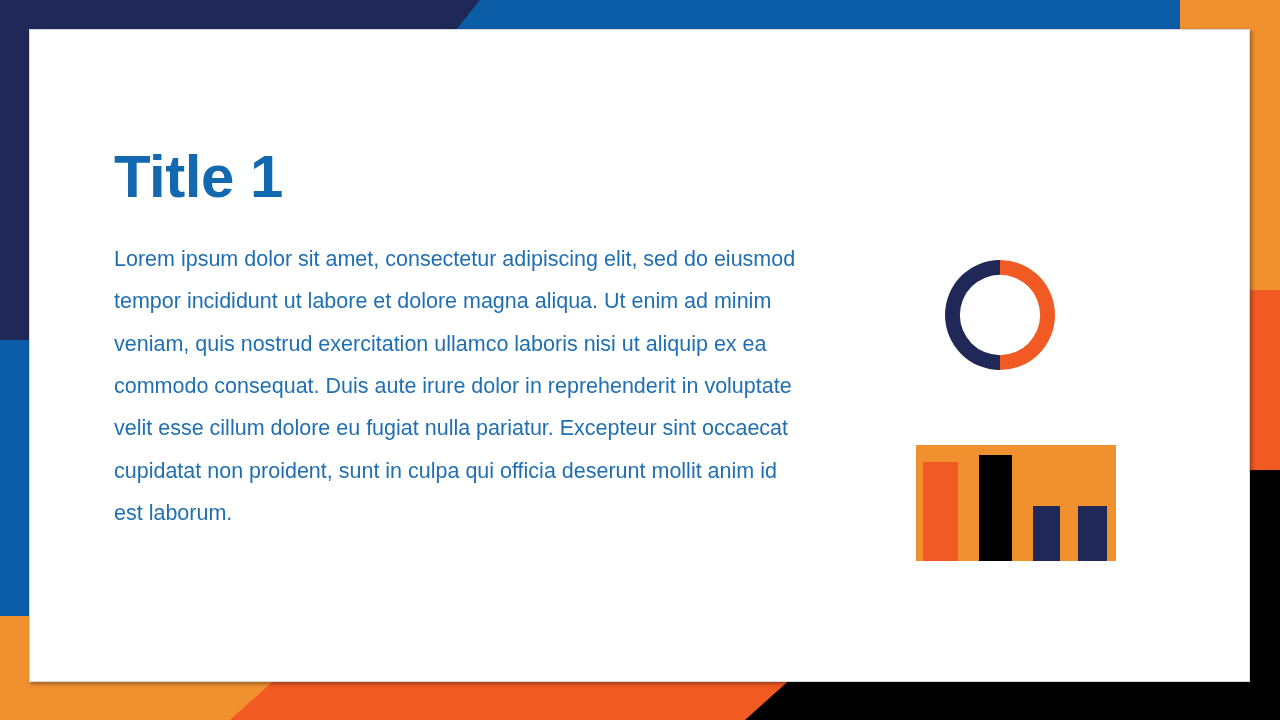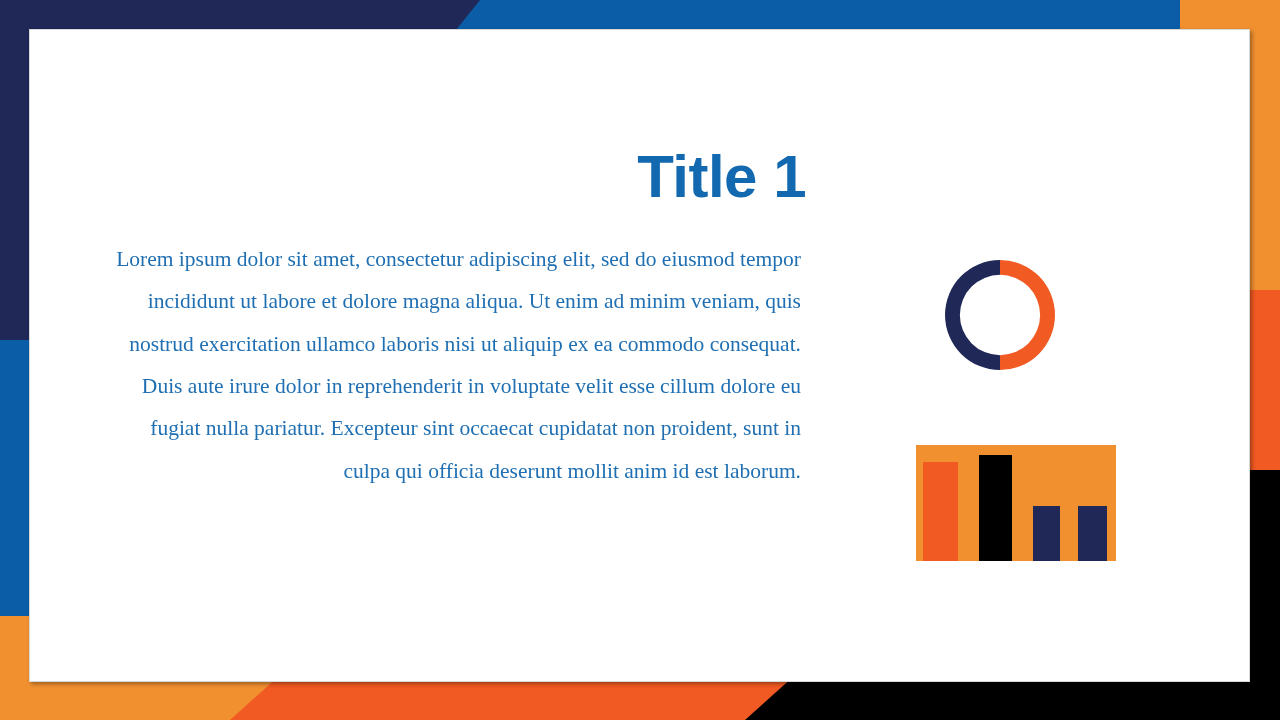--- a/index.html
+++ b/index.html
@@ -33,41 +33,39 @@
     height: 653px;
     background: #ffffff;
     box-shadow: 2px 2px 4px rgba(0,0,0,0.35);
     border: 1px solid #d8d8d8;
     box-sizing: border-box;
   }
 
   
   .text-col {
     position: absolute;
-    left: 76px;
+    left: 84px;
     top: 115px;
     width: 700px;
-    text-align: right;
   }
   .slide-title {
     margin: 0;
     font-size: 60px;
     line-height: 1.05;
     font-weight: bold;
     color: #1269B0;
     letter-spacing: -0.5px;
   }
   .slide-body {
     margin: 0;
     margin-top: 30px;
     font-size: 21.5px;
     line-height: 1.97;
     color: #1F6FB2;
     width: 695px;
-    font-family: Liberation Serif, serif;
   }
 
   
   .charts {
     position: absolute;
     left: 880px;
     top: 200px;
     width: 230px;
     height: 360px;
   }

